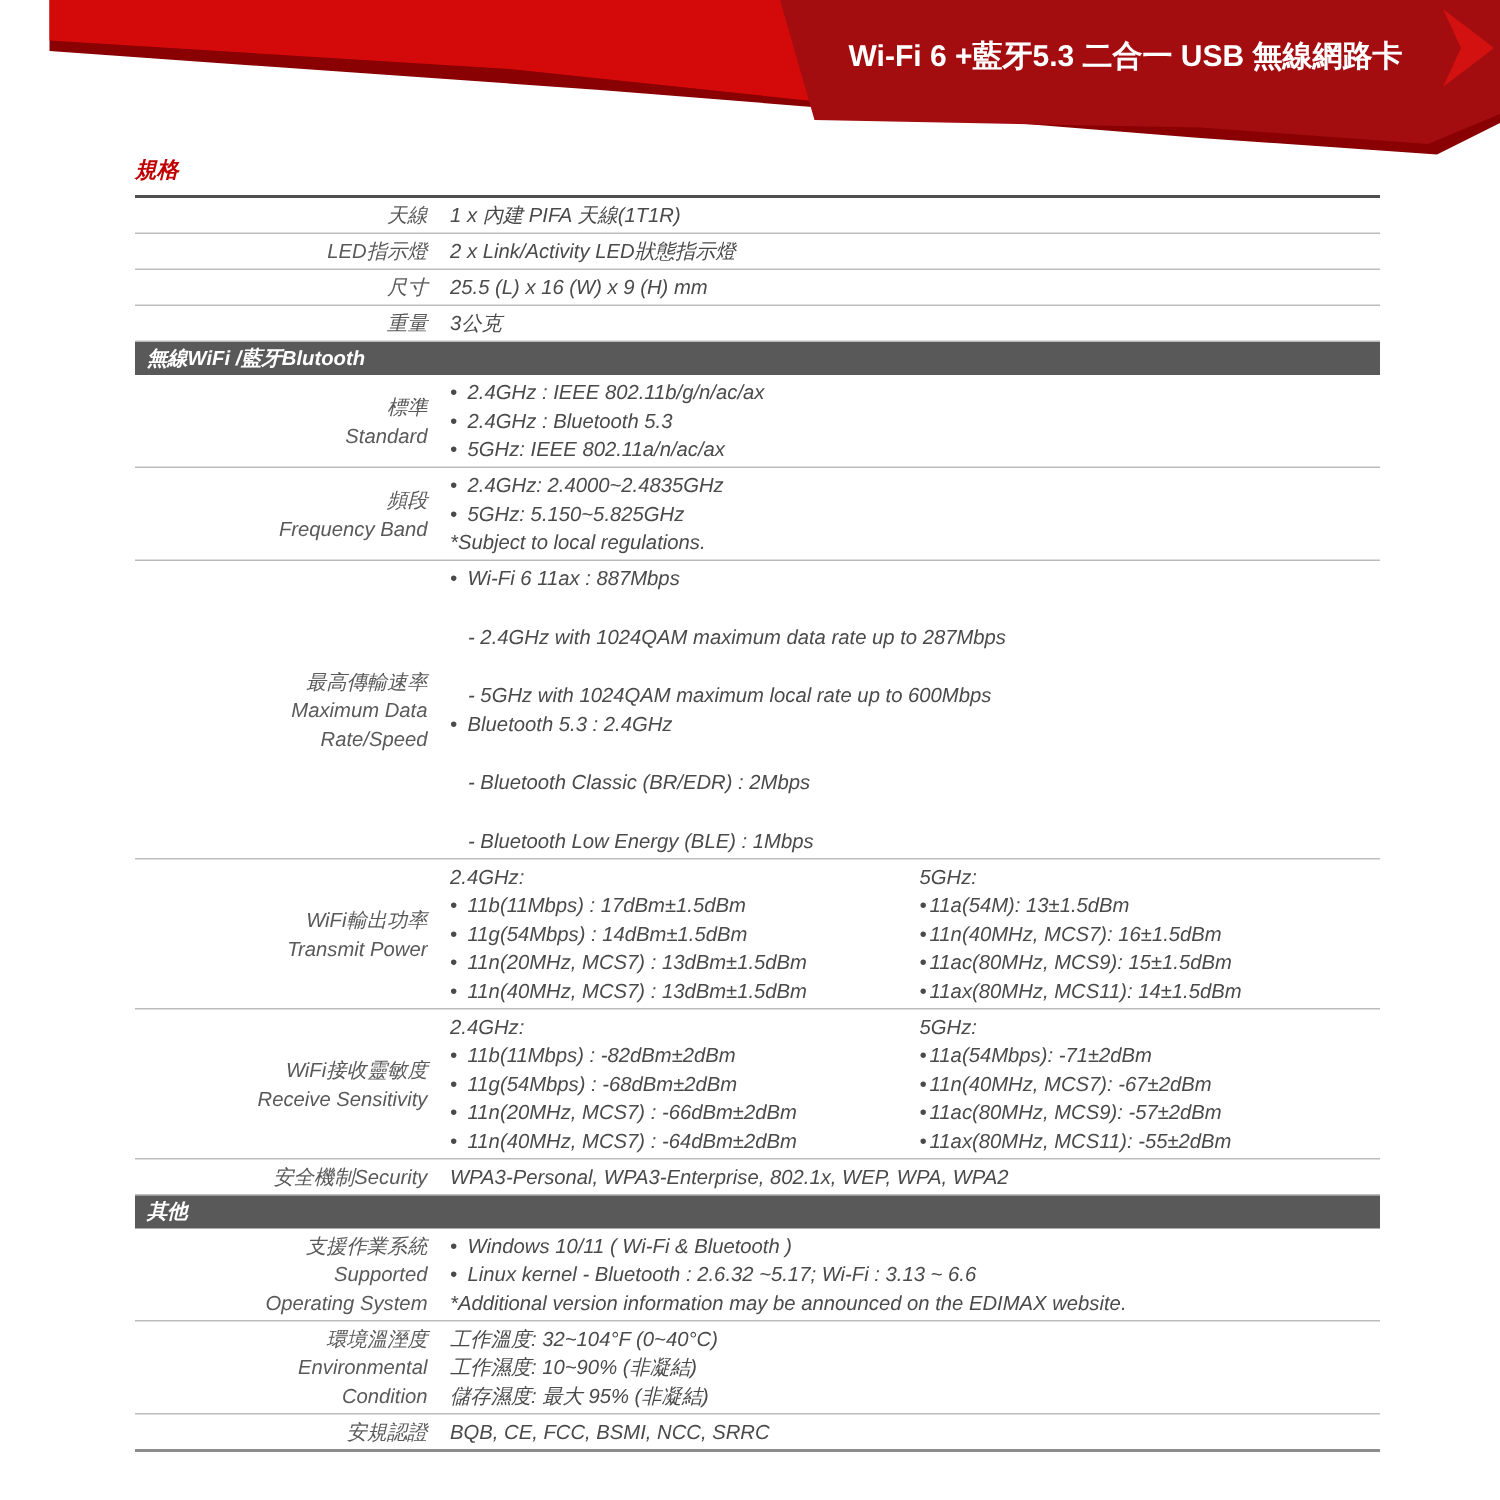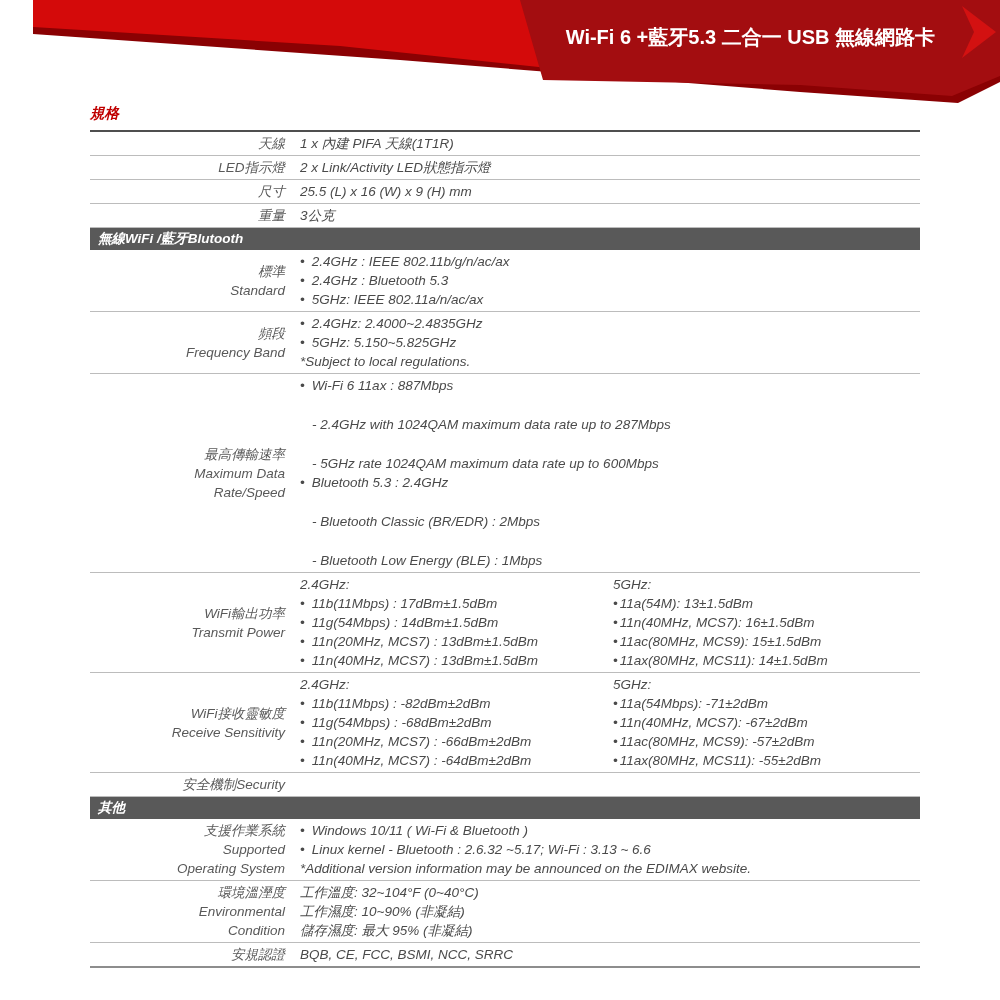--- a/index.html
+++ b/index.html
@@ -134,21 +134,21 @@
       <div class="spec-row">
         <div class="row-label">
           <div class="">最高傳輸速率</div>
           <div class="">Maximum Data</div>
           <div class="">Rate/Speed</div>
         </div>
         <div class="row-value">
           <div class="val-col">
             <div class="ln ln-b">Wi-Fi 6 11ax : 887Mbps</div>
             <div class="ln ln-d">- 2.4GHz with 1024QAM maximum data rate up to 287Mbps</div>
-            <div class="ln ln-d">- 5GHz rate 1024QAM maximum data rate up to 600Mbps</div>
+            <div class="ln ln-d">- 5GHz with 1024QAM maximum local rate up to 600Mbps</div>
             <div class="ln ln-b">Bluetooth 5.3 : 2.4GHz</div>
             <div class="ln ln-d">- Bluetooth Classic (BR/EDR) : 2Mbps</div>
             <div class="ln ln-d">- Bluetooth Low Energy (BLE) : 1Mbps</div>
           </div>
         </div>
       </div>
       <div class="spec-row">
         <div class="row-label">
           <div class="">WiFi輸出功率</div>
           <div class="">Transmit Power</div>
@@ -189,20 +189,25 @@
             <div class="ln ln-bt">11n(40MHz, MCS7): -67±2dBm</div>
             <div class="ln ln-bt">11ac(80MHz, MCS9): -57±2dBm</div>
             <div class="ln ln-bt">11ax(80MHz, MCS11): -55±2dBm</div>
           </div>
         </div>
       </div>
       <div class="spec-row">
         <div class="row-label">
           <div class="">安全機制Security</div>
         </div>
+        <div class="row-value">
+          <div class="val-col">
+            <div class="ln ln-p">WPA3-Personal, WPA3-Enterprise, 802.1x, WEP, WPA, WPA2</div>
+          </div>
+        </div>
       </div>
       <div class="section-bar">其他</div>
       <div class="spec-row">
         <div class="row-label">
           <div class="">支援作業系統</div>
           <div class="">Supported</div>
           <div class="">Operating System</div>
         </div>
         <div class="row-value">
           <div class="val-col">

